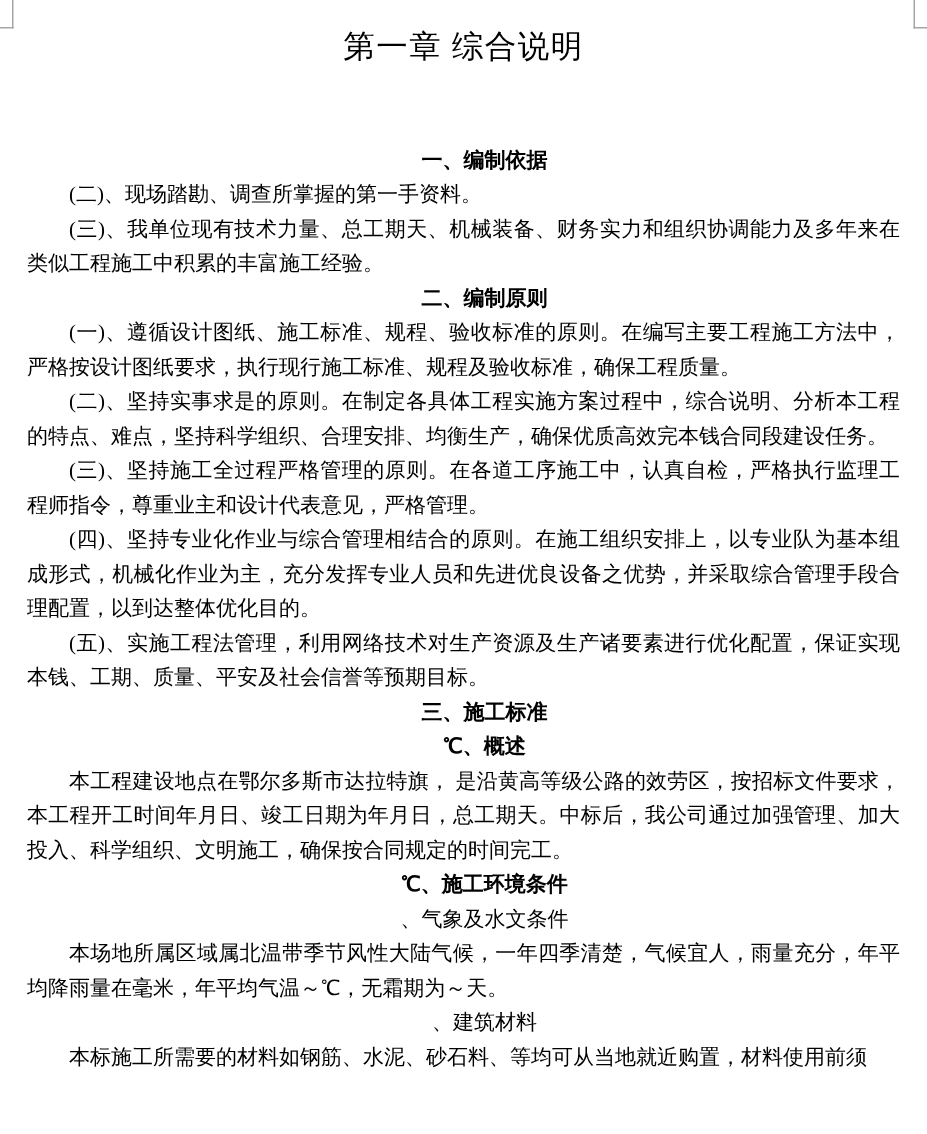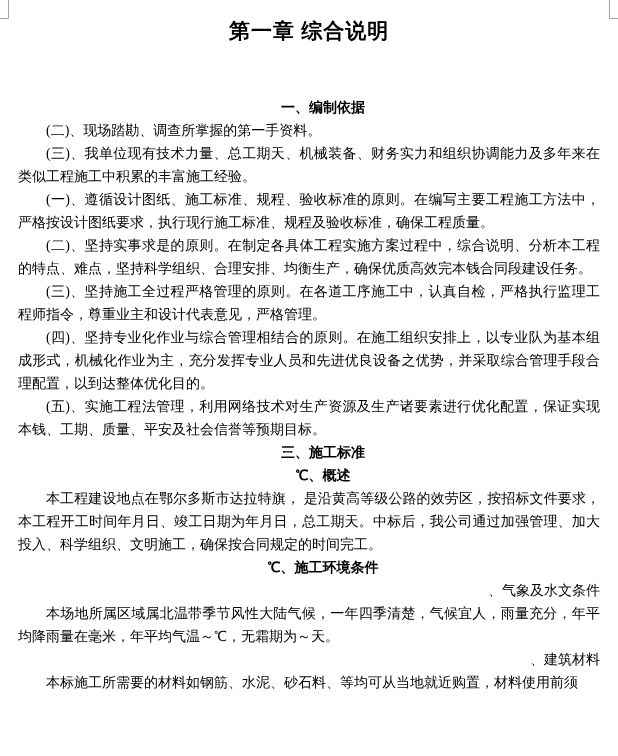--- a/index.html
+++ b/index.html
@@ -30,21 +30,21 @@
   }
   .crop-tr {
     right: 0;
     border-left: 1px solid #a6a6a6;
     border-bottom: 1px solid #a6a6a6;
   }
   .doc-title {
     margin: 16px 0 52px 0;
     font-size: 21px;
     line-height: 30px;
-    font-weight: bold;
+    font-weight: normal;
     text-align: center;
     letter-spacing: 1px;
   }
   .content {
     position: absolute;
     left: 18px;
     top: 96px;
     width: 582px;
   }
   .content p {
@@ -53,37 +53,38 @@
     line-height: 23px;
     text-indent: 2em;
     text-align: justify;
     word-break: break-all;
   }
   .content p.h {
     font-weight: bold;
     text-align: center;
   }
   .content p.sub {
-    text-align: right;
+    text-align: center;
   }
 </style>
 </head>
 <body>
 
 <div class="page">
 
   <div class="crop crop-tl"></div>
   <div class="crop crop-tr"></div>
 
   <h1 class="doc-title">第一章 综合说明</h1>
 
   <div class="content">
     <p class="h">一、编制依据</p>
     <p>(二)、现场踏勘、调查所掌握的第一手资料。</p>
     <p>(三)、我单位现有技术力量、总工期天、机械装备、财务实力和组织协调能力及多年来在类似工程施工中积累的丰富施工经验。</p>
+    <p class="h">二、编制原则</p>
     <p>(一)、遵循设计图纸、施工标准、规程、验收标准的原则。在编写主要工程施工方法中，严格按设计图纸要求，执行现行施工标准、规程及验收标准，确保工程质量。</p>
     <p>(二)、坚持实事求是的原则。在制定各具体工程实施方案过程中，综合说明、分析本工程的特点、难点，坚持科学组织、合理安排、均衡生产，确保优质高效完本钱合同段建设任务。</p>
     <p>(三)、坚持施工全过程严格管理的原则。在各道工序施工中，认真自检，严格执行监理工程师指令，尊重业主和设计代表意见，严格管理。</p>
     <p>(四)、坚持专业化作业与综合管理相结合的原则。在施工组织安排上，以专业队为基本组成形式，机械化作业为主，充分发挥专业人员和先进优良设备之优势，并采取综合管理手段合理配置，以到达整体优化目的。</p>
     <p>(五)、实施工程法管理，利用网络技术对生产资源及生产诸要素进行优化配置，保证实现本钱、工期、质量、平安及社会信誉等预期目标。</p>
     <p class="h">三、施工标准</p>
     <p class="h">℃、概述</p>
     <p>本工程建设地点在鄂尔多斯市达拉特旗， 是沿黄高等级公路的效劳区，按招标文件要求，本工程开工时间年月日、竣工日期为年月日，总工期天。中标后，我公司通过加强管理、加大投入、科学组织、文明施工，确保按合同规定的时间完工。</p>
     <p class="h">℃、施工环境条件</p>
     <p class="sub">、气象及水文条件</p>

